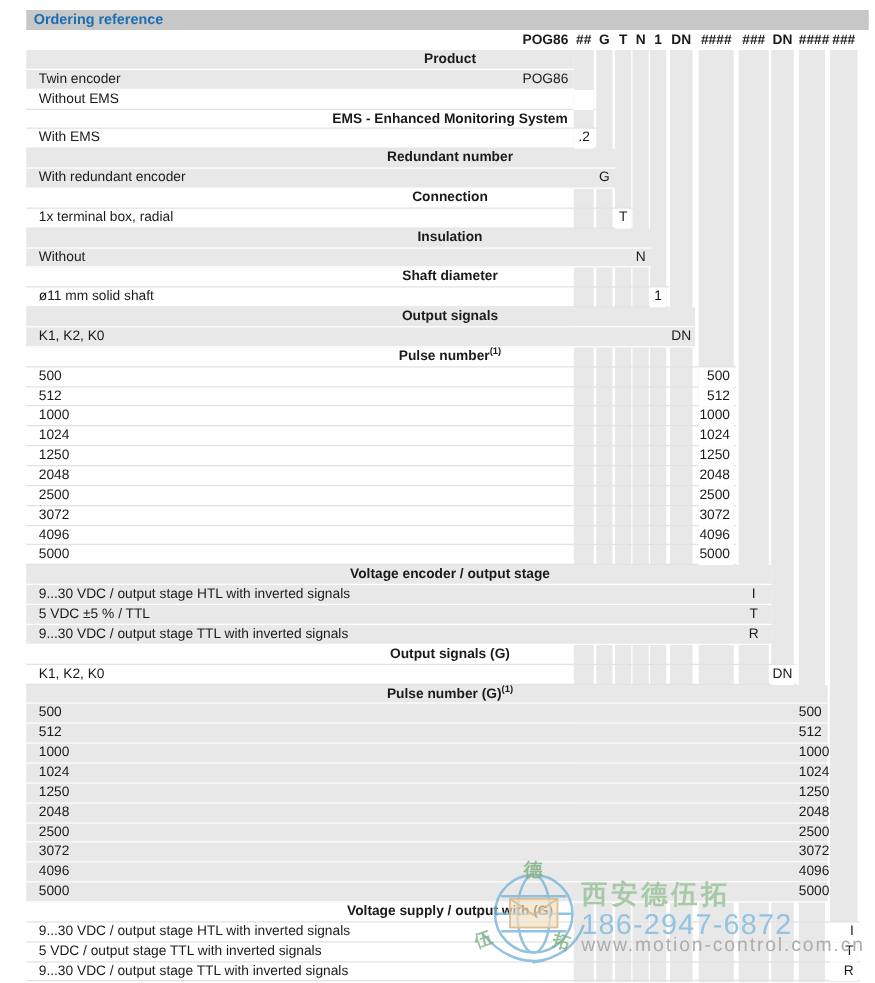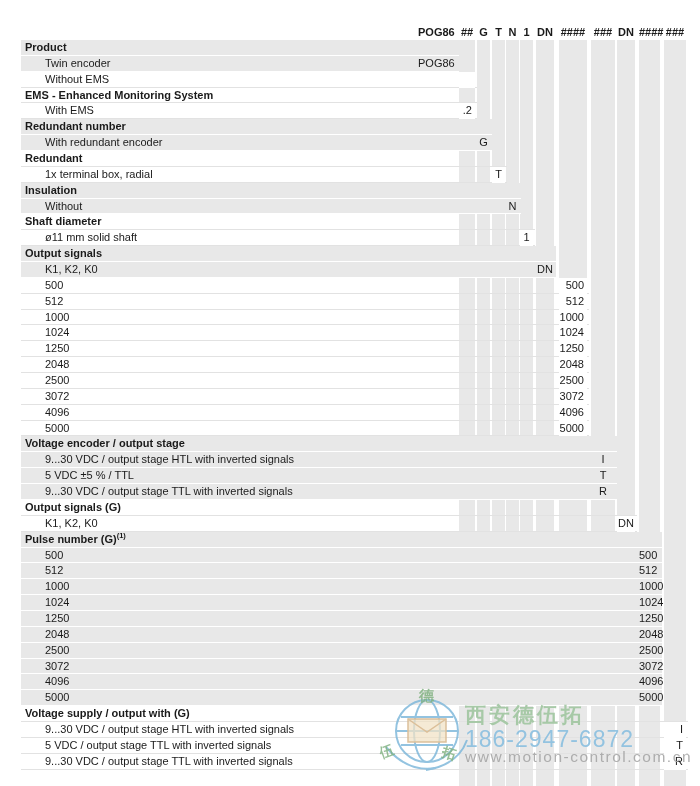--- a/index.html
+++ b/index.html
@@ -9,39 +9,42 @@
             line-height:16px;font-size:11.5px;font-weight:bold;color:#1b6db3;padding-left:6px;
             box-sizing:border-box;}
   #coderow{position:absolute;left:21px;top:24px;width:674px;height:16px;background:#fff;}
   .codecell{position:absolute;top:0;height:16px;line-height:16px;font-size:11px;font-weight:bold;}
   #strips{position:absolute;left:21px;top:40px;width:674px;height:746px;}
   .strip{position:absolute;top:0;height:746px;background:#e8e8e8;}
   #table{position:absolute;left:21px;top:40px;width:674px;}
   .row{position:relative;height:15.872px;line-height:15.872px;font-size:11px;}
   .row .band{position:absolute;left:0;top:0;bottom:0;background:#e8e8e8;}
   .row .lbl{position:absolute;left:0;top:0;right:0;bottom:0;white-space:nowrap;}
-  .row.hdr .lbl{padding-left:4px;font-weight:bold;}
-  .row.item .lbl{padding-left:24px;}
+  .row.hdr .lbl{padding-left:4px;font-weight:bold;text-align:center;}
+  .row.item .lbl{padding-left:10px;}
   .row .sep{position:absolute;left:0;bottom:0;height:1px;}
   .row .val{position:absolute;top:0;height:100%;white-space:nowrap;}
   .val.l{text-align:left;} .val.c{text-align:center;} .val.r{text-align:right;}
   sup{font-size:7.5px;font-weight:bold;vertical-align:super;line-height:0;}
   
   #watermark{position:absolute;left:370px;top:685px;width:330px;height:101px;pointer-events:none;opacity:.92;}
   #wm-globe{position:absolute;left:0;top:0;}
   .wm-seal{position:absolute;font-weight:bold;color:#79ad79;opacity:.85;}
   #wm-company{position:absolute;left:95px;top:16px;font-size:21px;font-weight:bold;letter-spacing:3px;color:#a2c7a2;}
   #wm-phone{position:absolute;left:95px;top:41px;font-size:23px;color:#8cc0e0;letter-spacing:1px;}
   #wm-site{position:absolute;left:95px;top:63px;font-size:15.5px;color:#a8a8a8;letter-spacing:1.5px;}
 </style>
 </head>
 <body>
 
 <div id="page">
 
+  <div id="titlebar">
+    <span>Ordering reference</span>
+  </div>
 
   <div id="coderow">
       <div class="codecell " style="left: 397px; width: 39px; text-align: left;">POG86</div>
       <div class="codecell " style="left: 438px; width: 16px; text-align: center;">##</div>
       <div class="codecell " style="left: 456px; width: 13px; text-align: center;">G</div>
       <div class="codecell " style="left: 471px; width: 13px; text-align: center;">T</div>
       <div class="codecell " style="left: 485px; width: 13px; text-align: center;">N</div>
       <div class="codecell " style="left: 499px; width: 13px; text-align: center;">1</div>
       <div class="codecell " style="left: 515px; width: 18px; text-align: center;">DN</div>
       <div class="codecell " style="left: 538px; width: 28px; text-align: center;">####</div>
@@ -97,21 +100,21 @@
         <div class="lbl">Redundant number</div>
       </div>
       <div class="row item">
         <div class="band" style="width: 471px;"></div>
         <div class="sep" style="width: 471px; background: rgb(255, 255, 255);"></div>
         <div class="lbl">With redundant encoder</div>
         <div class="val c" style="left: 456px; width: 13px;">G</div>
       </div>
       <div class="row hdr">
         <div class="sep" style="width: 486px; background: rgb(226, 226, 226);"></div>
-        <div class="lbl">Redundant</div>
+        <div class="lbl">Connection</div>
       </div>
       <div class="row item">
         <div class="sep" style="width: 486px; background: rgb(226, 226, 226);"></div>
         <div class="lbl">1x terminal box, radial</div>
         <div class="val c" style="left: 471px; width: 13px; background: rgb(255, 255, 255);">T</div>
       </div>
       <div class="row hdr">
         <div class="band" style="width: 500px;"></div>
         <div class="sep" style="width: 500px; background: rgb(255, 255, 255);"></div>
         <div class="lbl">Insulation</div>
@@ -134,20 +137,24 @@
       <div class="row hdr">
         <div class="band" style="width: 535px;"></div>
         <div class="sep" style="width: 535px; background: rgb(255, 255, 255);"></div>
         <div class="lbl">Output signals</div>
       </div>
       <div class="row item">
         <div class="band" style="width: 535px;"></div>
         <div class="sep" style="width: 535px; background: rgb(255, 255, 255);"></div>
         <div class="lbl">K1, K2, K0</div>
         <div class="val c" style="left: 515px; width: 18px;">DN</div>
+      </div>
+      <div class="row hdr">
+        <div class="sep" style="width: 568px; background: rgb(226, 226, 226);"></div>
+        <div class="lbl">Pulse number<sup>(1)</sup></div>
       </div>
       <div class="row item">
         <div class="sep" style="width: 568px; background: rgb(226, 226, 226);"></div>
         <div class="lbl">500</div>
         <div class="val r" style="left: 538px; width: 28px; padding-right: 3px; box-sizing: border-box; background: rgb(255, 255, 255);">500</div>
       </div>
       <div class="row item">
         <div class="sep" style="width: 568px; background: rgb(226, 226, 226);"></div>
         <div class="lbl">512</div>
         <div class="val r" style="left: 538px; width: 28px; padding-right: 3px; box-sizing: border-box; background: rgb(255, 255, 255);">512</div>

